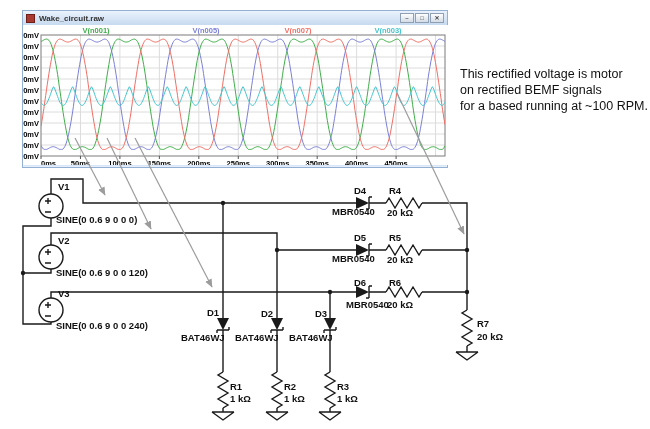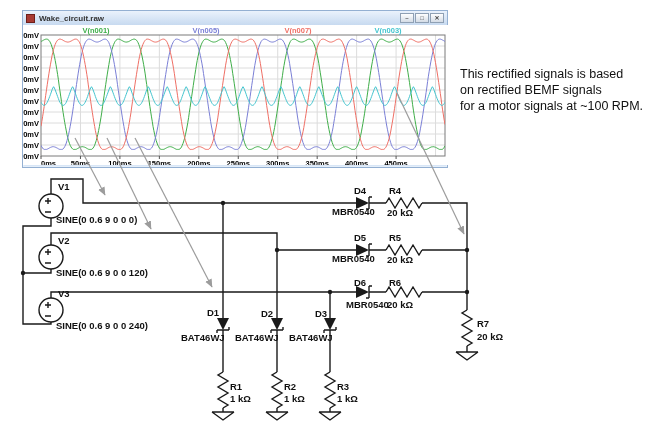--- a/index.html
+++ b/index.html
@@ -109,23 +109,23 @@
           <rect x="18" y="10" width="404" height="121"></rect>
         </clipPath>
         <polyline points="18.0,16.5 18.8,16.1 19.6,15.7 20.4,15.2 21.2,14.8 21.9,14.4 22.7,14.2 23.5,14.1 24.3,14.2 25.1,14.6 25.9,15.3 26.7,16.4 27.5,17.9 28.3,19.7 29.0,22.0 29.8,24.7 30.6,27.9 31.4,31.4 32.2,35.4 33.0,39.8 33.8,44.5 34.6,49.4 35.4,54.7 36.1,60.1 36.9,65.6 37.7,71.1 38.5,76.6 39.3,82.1 40.1,87.4 40.9,92.5 41.7,97.3 42.5,101.8 43.3,105.9 44.0,109.6 44.8,112.9 45.6,115.8 46.4,118.3 47.2,120.3 48.0,121.9 48.8,123.1 49.6,123.9 50.4,124.4 51.1,124.4 51.9,124.4 52.7,124.4 53.5,124.2 54.3,123.7 55.1,123.3 55.9,122.8 56.7,122.4 57.5,122.1 58.2,121.9 59.0,121.7 59.8,121.7 60.6,121.9 61.4,122.1 62.2,122.4 63.0,122.9 63.8,123.3 64.6,123.8 65.3,124.2 66.1,124.4 66.9,124.4 67.7,124.4 68.5,124.4 69.3,123.9 70.1,123.0 70.9,121.8 71.7,120.2 72.4,118.1 73.2,115.7 74.0,112.7 74.8,109.4 75.6,105.6 76.4,101.5 77.2,97.0 78.0,92.2 78.8,87.1 79.5,81.8 80.3,76.3 81.1,70.8 81.9,65.2 82.7,59.7 83.5,54.3 84.3,49.1 85.1,44.2 85.9,39.5 86.6,35.2 87.4,31.2 88.2,27.7 89.0,24.5 89.8,21.8 90.6,19.6 91.4,17.8 92.2,16.3 93.0,15.3 93.8,14.6 94.5,14.2 95.3,14.1 96.1,14.2 96.9,14.4 97.7,14.8 98.5,15.3 99.3,15.7 100.1,16.2 100.9,16.5 101.6,16.8 102.4,17.0 103.2,17.1 104.0,17.0 104.8,16.8 105.6,16.6 106.4,16.2 107.2,15.7 108.0,15.3 108.7,14.8 109.5,14.5 110.3,14.2 111.1,14.1 111.9,14.2 112.7,14.6 113.5,15.2 114.3,16.3 115.1,17.7 115.8,19.5 116.6,21.7 117.4,24.4 118.2,27.5 119.0,31.0 119.8,35.0 120.6,39.3 121.4,43.9 122.2,48.9 122.9,54.1 123.7,59.5 124.5,64.9 125.3,70.5 126.1,76.0 126.9,81.5 127.7,86.8 128.5,91.9 129.3,96.7 130.0,101.3 130.8,105.4 131.6,109.2 132.4,112.6 133.2,115.5 134.0,118.0 134.8,120.1 135.6,121.7 136.4,123.0 137.1,123.9 137.9,124.4 138.7,124.4 139.5,124.4 140.3,124.4 141.1,124.2 141.9,123.8 142.7,123.3 143.5,122.9 144.3,122.5 145.0,122.1 145.8,121.9 146.6,121.7 147.4,121.7 148.2,121.8 149.0,122.1 149.8,122.4 150.6,122.8 151.4,123.3 152.1,123.7 152.9,124.1 153.7,124.4 154.5,124.4 155.3,124.4 156.1,124.4 156.9,124.0 157.7,123.1 158.5,122.0 159.2,120.4 160.0,118.4 160.8,116.0 161.6,113.1 162.4,109.8 163.2,106.1 164.0,102.0 164.8,97.5 165.6,92.7 166.3,87.6 167.1,82.4 167.9,76.9 168.7,71.4 169.5,65.8 170.3,60.3 171.1,54.9 171.9,49.7 172.7,44.7 173.4,40.0 174.2,35.6 175.0,31.6 175.8,28.0 176.6,24.9 177.4,22.1 178.2,19.8 179.0,17.9 179.8,16.5 180.5,15.4 181.3,14.7 182.1,14.2 182.9,14.1 183.7,14.2 184.5,14.4 185.3,14.8 186.1,15.2 186.9,15.7 187.6,16.1 188.4,16.5 189.2,16.8 190.0,17.0 190.8,17.1 191.6,17.0 192.4,16.9 193.2,16.6 194.0,16.2 194.8,15.8 195.5,15.3 196.3,14.9 197.1,14.5 197.9,14.2 198.7,14.1 199.5,14.2 200.3,14.5 201.1,15.2 201.9,16.1 202.6,17.5 203.4,19.3 204.2,21.4 205.0,24.1 205.8,27.1 206.6,30.6 207.4,34.5 208.2,38.8 209.0,43.4 209.7,48.3 210.5,53.5 211.3,58.8 212.1,64.3 212.9,69.9 213.7,75.4 214.5,80.9 215.3,86.2 216.1,91.4 216.8,96.2 217.6,100.8 218.4,105.0 219.2,108.8 220.0,112.2 220.8,115.2 221.6,117.8 222.4,119.9 223.2,121.6 223.9,122.9 224.7,123.8 225.5,124.4 226.3,124.4 227.1,124.4 227.9,124.4 228.7,124.2 229.5,123.8 230.3,123.4 231.0,122.9 231.8,122.5 232.6,122.2 233.4,121.9 234.2,121.7 235.0,121.7 235.8,121.8 236.6,122.0 237.4,122.4 238.1,122.8 238.9,123.2 239.7,123.7 240.5,124.1 241.3,124.4 242.1,124.4 242.9,124.4 243.7,124.4 244.5,124.0 245.3,123.3 246.0,122.1 246.8,120.6 247.6,118.6 248.4,116.2 249.2,113.4 250.0,110.2 250.8,106.5 251.6,102.4 252.4,98.0 253.1,93.2 253.9,88.2 254.7,83.0 255.5,77.5 256.3,72.0 257.1,66.5 257.9,60.9 258.7,55.5 259.5,50.3 260.2,45.2 261.0,40.5 261.8,36.1 262.6,32.1 263.4,28.4 264.2,25.2 265.0,22.4 265.8,20.0 266.6,18.1 267.3,16.6 268.1,15.5 268.9,14.7 269.7,14.3 270.5,14.1 271.3,14.1 272.1,14.4 272.9,14.7 273.7,15.2 274.4,15.6 275.2,16.1 276.0,16.5 276.8,16.8 277.6,17.0 278.4,17.1 279.2,17.0 280.0,16.9 280.8,16.6 281.5,16.3 282.3,15.8 283.1,15.4 283.9,14.9 284.7,14.5 285.5,14.2 286.3,14.1 287.1,14.2 287.9,14.5 288.6,15.1 289.4,16.0 290.2,17.3 291.0,19.0 291.8,21.2 292.6,23.8 293.4,26.8 294.2,30.2 295.0,34.0 295.8,38.3 296.5,42.9 297.3,47.8 298.1,52.9 298.9,58.2 299.7,63.7 300.5,69.3 301.3,74.8 302.1,80.3 302.9,85.6 303.6,90.8 304.4,95.7 305.2,100.3 306.0,104.6 306.8,108.4 307.6,111.9 308.4,114.9 309.2,117.5 310.0,119.7 310.7,121.4 311.5,122.7 312.3,123.7 313.1,124.3 313.9,124.4 314.7,124.4 315.5,124.4 316.3,124.3 317.1,123.9 317.8,123.4 318.6,123.0 319.4,122.6 320.2,122.2 321.0,121.9 321.8,121.8 322.6,121.7 323.4,121.8 324.2,122.0 324.9,122.3 325.7,122.7 326.5,123.2 327.3,123.6 328.1,124.1 328.9,124.4 329.7,124.4 330.5,124.4 331.3,124.4 332.0,124.1 332.8,123.4 333.6,122.3 334.4,120.8 335.2,118.9 336.0,116.5 336.8,113.8 337.6,110.6 338.4,106.9 339.1,102.9 339.9,98.5 340.7,93.8 341.5,88.8 342.3,83.5 343.1,78.1 343.9,72.6 344.7,67.1 345.5,61.5 346.3,56.1 347.0,50.8 347.8,45.8 348.6,41.0 349.4,36.6 350.2,32.5 351.0,28.8 351.8,25.5 352.6,22.7 353.4,20.3 354.1,18.3 354.9,16.8 355.7,15.6 356.5,14.8 357.3,14.3 358.1,14.1 358.9,14.1 359.7,14.3 360.5,14.7 361.2,15.1 362.0,15.6 362.8,16.0 363.6,16.4 364.4,16.7 365.2,17.0 366.0,17.1 366.8,17.1 367.6,16.9 368.3,16.7 369.1,16.3 369.9,15.9 370.7,15.4 371.5,15.0 372.3,14.6 373.1,14.3 373.9,14.1 374.7,14.1 375.4,14.4 376.2,15.0 377.0,15.9 377.8,17.2 378.6,18.8 379.4,20.9 380.2,23.4 381.0,26.4 381.8,29.8 382.5,33.6 383.3,37.8 384.1,42.3 384.9,47.2 385.7,52.3 386.5,57.6 387.3,63.1 388.1,68.6 388.9,74.2 389.6,79.7 390.4,85.1 391.2,90.2 392.0,95.2 392.8,99.8 393.6,104.1 394.4,108.0 395.2,111.5 396.0,114.6 396.8,117.2 397.5,119.4 398.3,121.2 399.1,122.6 399.9,123.6 400.7,124.3 401.5,124.4 402.3,124.4 403.1,124.4 403.9,124.3 404.6,123.9 405.4,123.5 406.2,123.0 407.0,122.6 407.8,122.2 408.6,121.9 409.4,121.8 410.2,121.7 411.0,121.8 411.7,122.0 412.5,122.3 413.3,122.7 414.1,123.1 414.9,123.6 415.7,124.0 416.5,124.4 417.3,124.4 418.1,124.4 418.8,124.4 419.6,124.2 420.4,123.5 421.2,122.4 422.0,120.9" fill="none" stroke="#3fae49" stroke-width="1" stroke-linejoin="round" clip-path="url(#plotclip)"></polyline>
         <polyline points="18.0,120.4 18.8,121.9 19.6,123.1 20.4,124.0 21.2,124.4 21.9,124.4 22.7,124.4 23.5,124.4 24.3,124.1 25.1,123.7 25.9,123.3 26.7,122.8 27.5,122.4 28.3,122.1 29.0,121.8 29.8,121.7 30.6,121.7 31.4,121.9 32.2,122.1 33.0,122.5 33.8,122.9 34.6,123.3 35.4,123.8 36.1,124.2 36.9,124.4 37.7,124.4 38.5,124.4 39.3,124.4 40.1,123.9 40.9,123.0 41.7,121.7 42.5,120.1 43.3,118.0 44.0,115.6 44.8,112.6 45.6,109.3 46.4,105.5 47.2,101.3 48.0,96.8 48.8,92.0 49.6,86.9 50.4,81.6 51.1,76.1 51.9,70.6 52.7,65.0 53.5,59.5 54.3,54.1 55.1,48.9 55.9,44.0 56.7,39.3 57.5,35.0 58.2,31.1 59.0,27.5 59.8,24.4 60.6,21.7 61.4,19.5 62.2,17.7 63.0,16.3 63.8,15.3 64.6,14.6 65.3,14.2 66.1,14.1 66.9,14.2 67.7,14.5 68.5,14.8 69.3,15.3 70.1,15.7 70.9,16.2 71.7,16.5 72.4,16.8 73.2,17.0 74.0,17.1 74.8,17.0 75.6,16.8 76.4,16.5 77.2,16.2 78.0,15.7 78.8,15.3 79.5,14.8 80.3,14.4 81.1,14.2 81.9,14.1 82.7,14.2 83.5,14.6 84.3,15.3 85.1,16.3 85.9,17.7 86.6,19.6 87.4,21.8 88.2,24.5 89.0,27.6 89.8,31.2 90.6,35.1 91.4,39.4 92.2,44.1 93.0,49.1 93.8,54.3 94.5,59.7 95.3,65.2 96.1,70.7 96.9,76.2 97.7,81.7 98.5,87.0 99.3,92.1 100.1,96.9 100.9,101.4 101.6,105.6 102.4,109.4 103.2,112.7 104.0,115.6 104.8,118.1 105.6,120.2 106.4,121.8 107.2,123.0 108.0,123.9 108.7,124.4 109.5,124.4 110.3,124.4 111.1,124.4 111.9,124.2 112.7,123.8 113.5,123.3 114.3,122.9 115.1,122.5 115.8,122.1 116.6,121.9 117.4,121.7 118.2,121.7 119.0,121.8 119.8,122.1 120.6,122.4 121.4,122.8 122.2,123.3 122.9,123.7 123.7,124.2 124.5,124.4 125.3,124.4 126.1,124.4 126.9,124.4 127.7,123.9 128.5,123.1 129.3,121.9 130.0,120.3 130.8,118.3 131.6,115.9 132.4,113.0 133.2,109.7 134.0,105.9 134.8,101.8 135.6,97.3 136.4,92.5 137.1,87.4 137.9,82.2 138.7,76.7 139.5,71.2 140.3,65.6 141.1,60.1 141.9,54.7 142.7,49.5 143.5,44.5 144.3,39.8 145.0,35.5 145.8,31.5 146.6,27.9 147.4,24.7 148.2,22.0 149.0,19.7 149.8,17.9 150.6,16.4 151.4,15.4 152.1,14.6 152.9,14.2 153.7,14.1 154.5,14.2 155.3,14.4 156.1,14.8 156.9,15.2 157.7,15.7 158.5,16.1 159.2,16.5 160.0,16.8 160.8,17.0 161.6,17.1 162.4,17.0 163.2,16.9 164.0,16.6 164.8,16.2 165.6,15.8 166.3,15.3 167.1,14.9 167.9,14.5 168.7,14.2 169.5,14.1 170.3,14.2 171.1,14.5 171.9,15.2 172.7,16.2 173.4,17.6 174.2,19.3 175.0,21.5 175.8,24.2 176.6,27.2 177.4,30.7 178.2,34.7 179.0,38.9 179.8,43.6 180.5,48.5 181.3,53.7 182.1,59.0 182.9,64.5 183.7,70.1 184.5,75.6 185.3,81.1 186.1,86.4 186.9,91.5 187.6,96.4 188.4,101.0 189.2,105.1 190.0,109.0 190.8,112.4 191.6,115.3 192.4,117.9 193.2,119.9 194.0,121.6 194.8,122.9 195.5,123.8 196.3,124.4 197.1,124.4 197.9,124.4 198.7,124.4 199.5,124.2 200.3,123.8 201.1,123.4 201.9,122.9 202.6,122.5 203.4,122.1 204.2,121.9 205.0,121.7 205.8,121.7 206.6,121.8 207.4,122.1 208.2,122.4 209.0,122.8 209.7,123.2 210.5,123.7 211.3,124.1 212.1,124.4 212.9,124.4 213.7,124.4 214.5,124.4 215.3,124.0 216.1,123.2 216.8,122.1 217.6,120.5 218.4,118.5 219.2,116.1 220.0,113.3 220.8,110.1 221.6,106.4 222.4,102.3 223.2,97.8 223.9,93.1 224.7,88.0 225.5,82.8 226.3,77.3 227.1,71.8 227.9,66.2 228.7,60.7 229.5,55.3 230.3,50.1 231.0,45.1 231.8,40.3 232.6,35.9 233.4,31.9 234.2,28.3 235.0,25.1 235.8,22.3 236.6,20.0 237.4,18.1 238.1,16.6 238.9,15.5 239.7,14.7 240.5,14.3 241.3,14.1 242.1,14.2 242.9,14.4 243.7,14.7 244.5,15.2 245.3,15.6 246.0,16.1 246.8,16.5 247.6,16.8 248.4,17.0 249.2,17.1 250.0,17.0 250.8,16.9 251.6,16.6 252.4,16.3 253.1,15.8 253.9,15.4 254.7,14.9 255.5,14.5 256.3,14.2 257.1,14.1 257.9,14.2 258.7,14.5 259.5,15.1 260.2,16.1 261.0,17.4 261.8,19.1 262.6,21.3 263.4,23.9 264.2,26.9 265.0,30.3 265.8,34.2 266.6,38.4 267.3,43.0 268.1,47.9 268.9,53.1 269.7,58.4 270.5,63.9 271.3,69.5 272.1,75.0 272.9,80.5 273.7,85.8 274.4,91.0 275.2,95.9 276.0,100.5 276.8,104.7 277.6,108.6 278.4,112.0 279.2,115.0 280.0,117.6 280.8,119.7 281.5,121.5 282.3,122.8 283.1,123.7 283.9,124.3 284.7,124.4 285.5,124.4 286.3,124.4 287.1,124.3 287.9,123.9 288.6,123.4 289.4,123.0 290.2,122.5 291.0,122.2 291.8,121.9 292.6,121.8 293.4,121.7 294.2,121.8 295.0,122.0 295.8,122.3 296.5,122.7 297.3,123.2 298.1,123.6 298.9,124.1 299.7,124.4 300.5,124.4 301.3,124.4 302.1,124.4 302.9,124.1 303.6,123.3 304.4,122.2 305.2,120.7 306.0,118.8 306.8,116.4 307.6,113.7 308.4,110.4 309.2,106.8 310.0,102.8 310.7,98.3 311.5,93.6 312.3,88.6 313.1,83.3 313.9,77.9 314.7,72.4 315.5,66.9 316.3,61.3 317.1,55.9 317.8,50.7 318.6,45.6 319.4,40.8 320.2,36.4 321.0,32.3 321.8,28.7 322.6,25.4 323.4,22.6 324.2,20.2 324.9,18.2 325.7,16.7 326.5,15.6 327.3,14.8 328.1,14.3 328.9,14.1 329.7,14.1 330.5,14.4 331.3,14.7 332.0,15.1 332.8,15.6 333.6,16.0 334.4,16.4 335.2,16.8 336.0,17.0 336.8,17.1 337.6,17.1 338.4,16.9 339.1,16.6 339.9,16.3 340.7,15.9 341.5,15.4 342.3,15.0 343.1,14.6 343.9,14.3 344.7,14.1 345.5,14.1 346.3,14.4 347.0,15.0 347.8,15.9 348.6,17.2 349.4,18.9 350.2,21.0 351.0,23.5 351.8,26.5 352.6,29.9 353.4,33.8 354.1,38.0 354.9,42.5 355.7,47.4 356.5,52.5 357.3,57.8 358.1,63.3 358.9,68.9 359.7,74.4 360.5,79.9 361.2,85.2 362.0,90.4 362.8,95.3 363.6,100.0 364.4,104.2 365.2,108.1 366.0,111.6 366.8,114.7 367.6,117.3 368.3,119.5 369.1,121.3 369.9,122.6 370.7,123.6 371.5,124.3 372.3,124.4 373.1,124.4 373.9,124.4 374.7,124.3 375.4,123.9 376.2,123.5 377.0,123.0 377.8,122.6 378.6,122.2 379.4,121.9 380.2,121.8 381.0,121.7 381.8,121.8 382.5,122.0 383.3,122.3 384.1,122.7 384.9,123.1 385.7,123.6 386.5,124.0 387.3,124.4 388.1,124.4 388.9,124.4 389.6,124.4 390.4,124.1 391.2,123.4 392.0,122.3 392.8,120.9 393.6,119.0 394.4,116.7 395.2,114.0 396.0,110.8 396.8,107.2 397.5,103.2 398.3,98.9 399.1,94.2 399.9,89.2 400.7,83.9 401.5,78.5 402.3,73.0 403.1,67.5 403.9,62.0 404.6,56.5 405.4,51.2 406.2,46.2 407.0,41.4 407.8,36.9 408.6,32.8 409.4,29.0 410.2,25.7 411.0,22.9 411.7,20.4 412.5,18.4 413.3,16.9 414.1,15.7 414.9,14.8 415.7,14.3 416.5,14.1 417.3,14.1 418.1,14.3 418.8,14.7 419.6,15.1 420.4,15.5 421.2,16.0 422.0,16.4" fill="none" stroke="#7b80d6" stroke-width="1" stroke-linejoin="round" clip-path="url(#plotclip)"></polyline>
         <polyline points="18.0,101.2 18.8,96.6 19.6,91.8 20.4,86.7 21.2,81.4 21.9,75.9 22.7,70.4 23.5,64.8 24.3,59.3 25.1,53.9 25.9,48.8 26.7,43.8 27.5,39.2 28.3,34.9 29.0,30.9 29.8,27.4 30.6,24.3 31.4,21.7 32.2,19.4 33.0,17.6 33.8,16.2 34.6,15.2 35.4,14.6 36.1,14.2 36.9,14.1 37.7,14.2 38.5,14.5 39.3,14.8 40.1,15.3 40.9,15.8 41.7,16.2 42.5,16.6 43.3,16.8 44.0,17.0 44.8,17.1 45.6,17.0 46.4,16.8 47.2,16.5 48.0,16.1 48.8,15.7 49.6,15.2 50.4,14.8 51.1,14.4 51.9,14.2 52.7,14.1 53.5,14.2 54.3,14.6 55.1,15.3 55.9,16.4 56.7,17.8 57.5,19.6 58.2,21.9 59.0,24.6 59.8,27.7 60.6,31.3 61.4,35.3 62.2,39.6 63.0,44.3 63.8,49.3 64.6,54.5 65.3,59.9 66.1,65.4 66.9,70.9 67.7,76.4 68.5,81.9 69.3,87.2 70.1,92.3 70.9,97.1 71.7,101.6 72.4,105.7 73.2,109.5 74.0,112.8 74.8,115.7 75.6,118.2 76.4,120.2 77.2,121.8 78.0,123.1 78.8,123.9 79.5,124.4 80.3,124.4 81.1,124.4 81.9,124.4 82.7,124.2 83.5,123.8 84.3,123.3 85.1,122.9 85.9,122.4 86.6,122.1 87.4,121.9 88.2,121.7 89.0,121.7 89.8,121.9 90.6,122.1 91.4,122.4 92.2,122.8 93.0,123.3 93.8,123.8 94.5,124.2 95.3,124.4 96.1,124.4 96.9,124.4 97.7,124.4 98.5,123.9 99.3,123.1 100.1,121.9 100.9,120.2 101.6,118.2 102.4,115.8 103.2,112.9 104.0,109.5 104.8,105.8 105.6,101.6 106.4,97.2 107.2,92.3 108.0,87.3 108.7,82.0 109.5,76.5 110.3,71.0 111.1,65.4 111.9,59.9 112.7,54.5 113.5,49.3 114.3,44.3 115.1,39.7 115.8,35.3 116.6,31.3 117.4,27.8 118.2,24.6 119.0,21.9 119.8,19.7 120.6,17.8 121.4,16.4 122.2,15.3 122.9,14.6 123.7,14.2 124.5,14.1 125.3,14.2 126.1,14.4 126.9,14.8 127.7,15.2 128.5,15.7 129.3,16.1 130.0,16.5 130.8,16.8 131.6,17.0 132.4,17.1 133.2,17.0 134.0,16.9 134.8,16.6 135.6,16.2 136.4,15.8 137.1,15.3 137.9,14.9 138.7,14.5 139.5,14.2 140.3,14.1 141.1,14.2 141.9,14.6 142.7,15.2 143.5,16.2 144.3,17.6 145.0,19.4 145.8,21.6 146.6,24.3 147.4,27.4 148.2,30.9 149.0,34.8 149.8,39.1 150.6,43.8 151.4,48.7 152.1,53.9 152.9,59.2 153.7,64.7 154.5,70.3 155.3,75.8 156.1,81.3 156.9,86.6 157.7,91.7 158.5,96.6 159.2,101.1 160.0,105.3 160.8,109.1 161.6,112.5 162.4,115.4 163.2,117.9 164.0,120.0 164.8,121.7 165.6,122.9 166.3,123.8 167.1,124.4 167.9,124.4 168.7,124.4 169.5,124.4 170.3,124.2 171.1,123.8 171.9,123.4 172.7,122.9 173.4,122.5 174.2,122.1 175.0,121.9 175.8,121.7 176.6,121.7 177.4,121.8 178.2,122.1 179.0,122.4 179.8,122.8 180.5,123.2 181.3,123.7 182.1,124.1 182.9,124.4 183.7,124.4 184.5,124.4 185.3,124.4 186.1,124.0 186.9,123.2 187.6,122.0 188.4,120.4 189.2,118.5 190.0,116.1 190.8,113.2 191.6,109.9 192.4,106.2 193.2,102.1 194.0,97.7 194.8,92.9 195.5,87.8 196.3,82.6 197.1,77.1 197.9,71.6 198.7,66.0 199.5,60.5 200.3,55.1 201.1,49.9 201.9,44.9 202.6,40.2 203.4,35.8 204.2,31.8 205.0,28.2 205.8,25.0 206.6,22.2 207.4,19.9 208.2,18.0 209.0,16.5 209.7,15.4 210.5,14.7 211.3,14.3 212.1,14.1 212.9,14.2 213.7,14.4 214.5,14.8 215.3,15.2 216.1,15.6 216.8,16.1 217.6,16.5 218.4,16.8 219.2,17.0 220.0,17.1 220.8,17.0 221.6,16.9 222.4,16.6 223.2,16.2 223.9,15.8 224.7,15.3 225.5,14.9 226.3,14.5 227.1,14.2 227.9,14.1 228.7,14.2 229.5,14.5 230.3,15.1 231.0,16.1 231.8,17.4 232.6,19.2 233.4,21.4 234.2,24.0 235.0,27.0 235.8,30.5 236.6,34.3 237.4,38.6 238.1,43.2 238.9,48.1 239.7,53.3 240.5,58.6 241.3,64.1 242.1,69.7 242.9,75.2 243.7,80.7 244.5,86.0 245.3,91.2 246.0,96.0 246.8,100.6 247.6,104.9 248.4,108.7 249.2,112.1 250.0,115.1 250.8,117.7 251.6,119.8 252.4,121.5 253.1,122.8 253.9,123.7 254.7,124.3 255.5,124.4 256.3,124.4 257.1,124.4 257.9,124.3 258.7,123.9 259.5,123.4 260.2,122.9 261.0,122.5 261.8,122.2 262.6,121.9 263.4,121.7 264.2,121.7 265.0,121.8 265.8,122.0 266.6,122.4 267.3,122.7 268.1,123.2 268.9,123.7 269.7,124.1 270.5,124.4 271.3,124.4 272.1,124.4 272.9,124.4 273.7,124.1 274.4,123.3 275.2,122.2 276.0,120.6 276.8,118.7 277.6,116.3 278.4,113.5 279.2,110.3 280.0,106.7 280.8,102.6 281.5,98.2 282.3,93.4 283.1,88.4 283.9,83.1 284.7,77.7 285.5,72.2 286.3,66.7 287.1,61.1 287.9,55.7 288.6,50.5 289.4,45.4 290.2,40.7 291.0,36.3 291.8,32.2 292.6,28.5 293.4,25.3 294.2,22.5 295.0,20.1 295.8,18.2 296.5,16.7 297.3,15.5 298.1,14.7 298.9,14.3 299.7,14.1 300.5,14.1 301.3,14.4 302.1,14.7 302.9,15.1 303.6,15.6 304.4,16.0 305.2,16.4 306.0,16.8 306.8,17.0 307.6,17.1 308.4,17.1 309.2,16.9 310.0,16.6 310.7,16.3 311.5,15.9 312.3,15.4 313.1,14.9 313.9,14.5 314.7,14.3 315.5,14.1 316.3,14.2 317.1,14.4 317.8,15.0 318.6,16.0 319.4,17.3 320.2,19.0 321.0,21.1 321.8,23.6 322.6,26.6 323.4,30.1 324.2,33.9 324.9,38.1 325.7,42.7 326.5,47.6 327.3,52.7 328.1,58.0 328.9,63.5 329.7,69.1 330.5,74.6 331.3,80.1 332.0,85.4 332.8,90.6 333.6,95.5 334.4,100.1 335.2,104.4 336.0,108.3 336.8,111.8 337.6,114.8 338.4,117.4 339.1,119.6 339.9,121.3 340.7,122.7 341.5,123.7 342.3,124.3 343.1,124.4 343.9,124.4 344.7,124.4 345.5,124.3 346.3,123.9 347.0,123.5 347.8,123.0 348.6,122.6 349.4,122.2 350.2,121.9 351.0,121.8 351.8,121.7 352.6,121.8 353.4,122.0 354.1,122.3 354.9,122.7 355.7,123.1 356.5,123.6 357.3,124.0 358.1,124.4 358.9,124.4 359.7,124.4 360.5,124.4 361.2,124.1 362.0,123.4 362.8,122.3 363.6,120.8 364.4,118.9 365.2,116.6 366.0,113.9 366.8,110.7 367.6,107.1 368.3,103.1 369.1,98.7 369.9,94.0 370.7,89.0 371.5,83.7 372.3,78.3 373.1,72.8 373.9,67.3 374.7,61.7 375.4,56.3 376.2,51.0 377.0,46.0 377.8,41.2 378.6,36.7 379.4,32.6 380.2,28.9 381.0,25.6 381.8,22.8 382.5,20.4 383.3,18.4 384.1,16.8 384.9,15.6 385.7,14.8 386.5,14.3 387.3,14.1 388.1,14.1 388.9,14.3 389.6,14.7 390.4,15.1 391.2,15.5 392.0,16.0 392.8,16.4 393.6,16.7 394.4,17.0 395.2,17.1 396.0,17.1 396.8,16.9 397.5,16.7 398.3,16.3 399.1,15.9 399.9,15.4 400.7,15.0 401.5,14.6 402.3,14.3 403.1,14.1 403.9,14.1 404.6,14.4 405.4,15.0 406.2,15.8 407.0,17.1 407.8,18.8 408.6,20.8 409.4,23.3 410.2,26.3 411.0,29.7 411.7,33.5 412.5,37.6 413.3,42.2 414.1,47.0 414.9,52.1 415.7,57.4 416.5,62.9 417.3,68.4 418.1,74.0 418.8,79.5 419.6,84.9 420.4,90.0 421.2,95.0 422.0,99.6" fill="none" stroke="#ef6f65" stroke-width="1" stroke-linejoin="round" clip-path="url(#plotclip)"></polyline>
         <polyline points="18.0,77.2 18.8,78.6 19.6,79.6 20.4,80.2 21.2,80.4 21.9,80.2 22.7,79.6 23.5,78.6 24.3,77.2 25.1,75.5 25.9,73.6 26.7,71.5 27.5,69.3 28.3,67.1 29.0,64.9 29.8,63.0 30.6,61.7 31.4,63.0 32.2,64.9 33.0,67.1 33.8,69.3 34.6,71.5 35.4,73.6 36.1,75.5 36.9,77.2 37.7,78.6 38.5,79.6 39.3,80.2 40.1,80.4 40.9,80.2 41.7,79.6 42.5,78.6 43.3,77.2 44.0,75.5 44.8,73.6 45.6,71.5 46.4,69.3 47.2,67.1 48.0,64.9 48.8,63.0 49.6,61.7 50.4,63.0 51.1,64.9 51.9,67.1 52.7,69.3 53.5,71.5 54.3,73.6 55.1,75.5 55.9,77.2 56.7,78.6 57.5,79.6 58.2,80.2 59.0,80.4 59.8,80.2 60.6,79.6 61.4,78.6 62.2,77.2 63.0,75.5 63.8,73.6 64.6,71.5 65.3,69.3 66.1,67.1 66.9,64.9 67.7,63.0 68.5,61.7 69.3,63.0 70.1,64.9 70.9,67.1 71.7,69.3 72.4,71.5 73.2,73.6 74.0,75.5 74.8,77.2 75.6,78.6 76.4,79.6 77.2,80.2 78.0,80.4 78.8,80.2 79.5,79.6 80.3,78.6 81.1,77.2 81.9,75.5 82.7,73.6 83.5,71.5 84.3,69.3 85.1,67.1 85.9,64.9 86.6,63.0 87.4,61.7 88.2,63.0 89.0,64.9 89.8,67.1 90.6,69.3 91.4,71.5 92.2,73.6 93.0,75.5 93.8,77.2 94.5,78.6 95.3,79.6 96.1,80.2 96.9,80.4 97.7,80.2 98.5,79.6 99.3,78.6 100.1,77.2 100.9,75.5 101.6,73.6 102.4,71.5 103.2,69.3 104.0,67.1 104.8,64.9 105.6,63.0 106.4,61.7 107.2,63.0 108.0,64.9 108.7,67.1 109.5,69.3 110.3,71.5 111.1,73.6 111.9,75.5 112.7,77.2 113.5,78.6 114.3,79.6 115.1,80.2 115.8,80.4 116.6,80.2 117.4,79.6 118.2,78.6 119.0,77.2 119.8,75.5 120.6,73.6 121.4,71.5 122.2,69.3 122.9,67.1 123.7,64.9 124.5,63.0 125.3,61.7 126.1,63.0 126.9,64.9 127.7,67.1 128.5,69.3 129.3,71.5 130.0,73.6 130.8,75.5 131.6,77.2 132.4,78.6 133.2,79.6 134.0,80.2 134.8,80.4 135.6,80.2 136.4,79.6 137.1,78.6 137.9,77.2 138.7,75.5 139.5,73.6 140.3,71.5 141.1,69.3 141.9,67.1 142.7,64.9 143.5,63.0 144.3,61.7 145.0,63.0 145.8,64.9 146.6,67.1 147.4,69.3 148.2,71.5 149.0,73.6 149.8,75.5 150.6,77.2 151.4,78.6 152.1,79.6 152.9,80.2 153.7,80.4 154.5,80.2 155.3,79.6 156.1,78.6 156.9,77.2 157.7,75.5 158.5,73.6 159.2,71.5 160.0,69.3 160.8,67.1 161.6,64.9 162.4,63.0 163.2,61.7 164.0,63.0 164.8,64.9 165.6,67.1 166.3,69.3 167.1,71.5 167.9,73.6 168.7,75.5 169.5,77.2 170.3,78.6 171.1,79.6 171.9,80.2 172.7,80.4 173.4,80.2 174.2,79.6 175.0,78.6 175.8,77.2 176.6,75.5 177.4,73.6 178.2,71.5 179.0,69.3 179.8,67.1 180.5,64.9 181.3,63.0 182.1,61.7 182.9,63.0 183.7,64.9 184.5,67.1 185.3,69.3 186.1,71.5 186.9,73.6 187.6,75.5 188.4,77.2 189.2,78.6 190.0,79.6 190.8,80.2 191.6,80.4 192.4,80.2 193.2,79.6 194.0,78.6 194.8,77.2 195.5,75.5 196.3,73.6 197.1,71.5 197.9,69.3 198.7,67.1 199.5,64.9 200.3,63.0 201.1,61.7 201.9,63.0 202.6,64.9 203.4,67.1 204.2,69.3 205.0,71.5 205.8,73.6 206.6,75.5 207.4,77.2 208.2,78.6 209.0,79.6 209.7,80.2 210.5,80.4 211.3,80.2 212.1,79.6 212.9,78.6 213.7,77.2 214.5,75.5 215.3,73.6 216.1,71.5 216.8,69.3 217.6,67.1 218.4,64.9 219.2,63.0 220.0,61.7 220.8,63.0 221.6,64.9 222.4,67.1 223.2,69.3 223.9,71.5 224.7,73.6 225.5,75.5 226.3,77.2 227.1,78.6 227.9,79.6 228.7,80.2 229.5,80.4 230.3,80.2 231.0,79.6 231.8,78.6 232.6,77.2 233.4,75.5 234.2,73.6 235.0,71.5 235.8,69.3 236.6,67.1 237.4,64.9 238.1,63.0 238.9,61.7 239.7,63.0 240.5,64.9 241.3,67.1 242.1,69.3 242.9,71.5 243.7,73.6 244.5,75.5 245.3,77.2 246.0,78.6 246.8,79.6 247.6,80.2 248.4,80.4 249.2,80.2 250.0,79.6 250.8,78.6 251.6,77.2 252.4,75.5 253.1,73.6 253.9,71.5 254.7,69.3 255.5,67.1 256.3,64.9 257.1,63.0 257.9,61.7 258.7,63.0 259.5,64.9 260.2,67.1 261.0,69.3 261.8,71.5 262.6,73.6 263.4,75.5 264.2,77.2 265.0,78.6 265.8,79.6 266.6,80.2 267.3,80.4 268.1,80.2 268.9,79.6 269.7,78.6 270.5,77.2 271.3,75.5 272.1,73.6 272.9,71.5 273.7,69.3 274.4,67.1 275.2,64.9 276.0,63.0 276.8,61.7 277.6,63.0 278.4,64.9 279.2,67.1 280.0,69.3 280.8,71.5 281.5,73.6 282.3,75.5 283.1,77.2 283.9,78.6 284.7,79.6 285.5,80.2 286.3,80.4 287.1,80.2 287.9,79.6 288.6,78.6 289.4,77.2 290.2,75.5 291.0,73.6 291.8,71.5 292.6,69.3 293.4,67.1 294.2,64.9 295.0,63.0 295.8,61.7 296.5,63.0 297.3,64.9 298.1,67.1 298.9,69.3 299.7,71.5 300.5,73.6 301.3,75.5 302.1,77.2 302.9,78.6 303.6,79.6 304.4,80.2 305.2,80.4 306.0,80.2 306.8,79.6 307.6,78.6 308.4,77.2 309.2,75.5 310.0,73.6 310.7,71.5 311.5,69.3 312.3,67.1 313.1,64.9 313.9,63.0 314.7,61.7 315.5,63.0 316.3,64.9 317.1,67.1 317.8,69.3 318.6,71.5 319.4,73.6 320.2,75.5 321.0,77.2 321.8,78.6 322.6,79.6 323.4,80.2 324.2,80.4 324.9,80.2 325.7,79.6 326.5,78.6 327.3,77.2 328.1,75.5 328.9,73.6 329.7,71.5 330.5,69.3 331.3,67.1 332.0,64.9 332.8,63.0 333.6,61.7 334.4,63.0 335.2,64.9 336.0,67.1 336.8,69.3 337.6,71.5 338.4,73.6 339.1,75.5 339.9,77.2 340.7,78.6 341.5,79.6 342.3,80.2 343.1,80.4 343.9,80.2 344.7,79.6 345.5,78.6 346.3,77.2 347.0,75.5 347.8,73.6 348.6,71.5 349.4,69.3 350.2,67.1 351.0,64.9 351.8,63.0 352.6,61.7 353.4,63.0 354.1,64.9 354.9,67.1 355.7,69.3 356.5,71.5 357.3,73.6 358.1,75.5 358.9,77.2 359.7,78.6 360.5,79.6 361.2,80.2 362.0,80.4 362.8,80.2 363.6,79.6 364.4,78.6 365.2,77.2 366.0,75.5 366.8,73.6 367.6,71.5 368.3,69.3 369.1,67.1 369.9,64.9 370.7,63.0 371.5,61.7 372.3,63.0 373.1,64.9 373.9,67.1 374.7,69.3 375.4,71.5 376.2,73.6 377.0,75.5 377.8,77.2 378.6,78.6 379.4,79.6 380.2,80.2 381.0,80.4 381.8,80.2 382.5,79.6 383.3,78.6 384.1,77.2 384.9,75.5 385.7,73.6 386.5,71.5 387.3,69.3 388.1,67.1 388.9,64.9 389.6,63.0 390.4,61.7 391.2,63.0 392.0,64.9 392.8,67.1 393.6,69.3 394.4,71.5 395.2,73.6 396.0,75.5 396.8,77.2 397.5,78.6 398.3,79.6 399.1,80.2 399.9,80.4 400.7,80.2 401.5,79.6 402.3,78.6 403.1,77.2 403.9,75.5 404.6,73.6 405.4,71.5 406.2,69.3 407.0,67.1 407.8,64.9 408.6,63.0 409.4,61.7 410.2,63.0 411.0,64.9 411.7,67.1 412.5,69.3 413.3,71.5 414.1,73.6 414.9,75.5 415.7,77.2 416.5,78.6 417.3,79.6 418.1,80.2 418.8,80.4 419.6,80.2 420.4,79.6 421.2,78.6 422.0,77.2" fill="none" stroke="#45c5cf" stroke-width="1" stroke-linejoin="round" clip-path="url(#plotclip)"></polyline>
       </svg>
   </div>
 
   <div id="annotation">
-    <div>This rectified signals is based</div>
+    <div>This rectified voltage is motor</div>
     <div>on rectified BEMF signals</div>
-    <div>for a motor signals at ~100 RPM.</div>
+    <div>for a based running at ~100 RPM.</div>
   </div>
 
   <svg id="schematic-svg" width="650" height="429" viewBox="0 0 650 429">
     <defs>
       <marker id="arrh" markerWidth="9" markerHeight="8" refX="6.5" refY="3" orient="auto">
         <path d="M0,0 L7,3 L0,6 z" fill="#9c9c9c"></path>
       </marker>
     </defs>
 
     <g stroke="#1a1a1a" stroke-width="1.4" fill="none">

